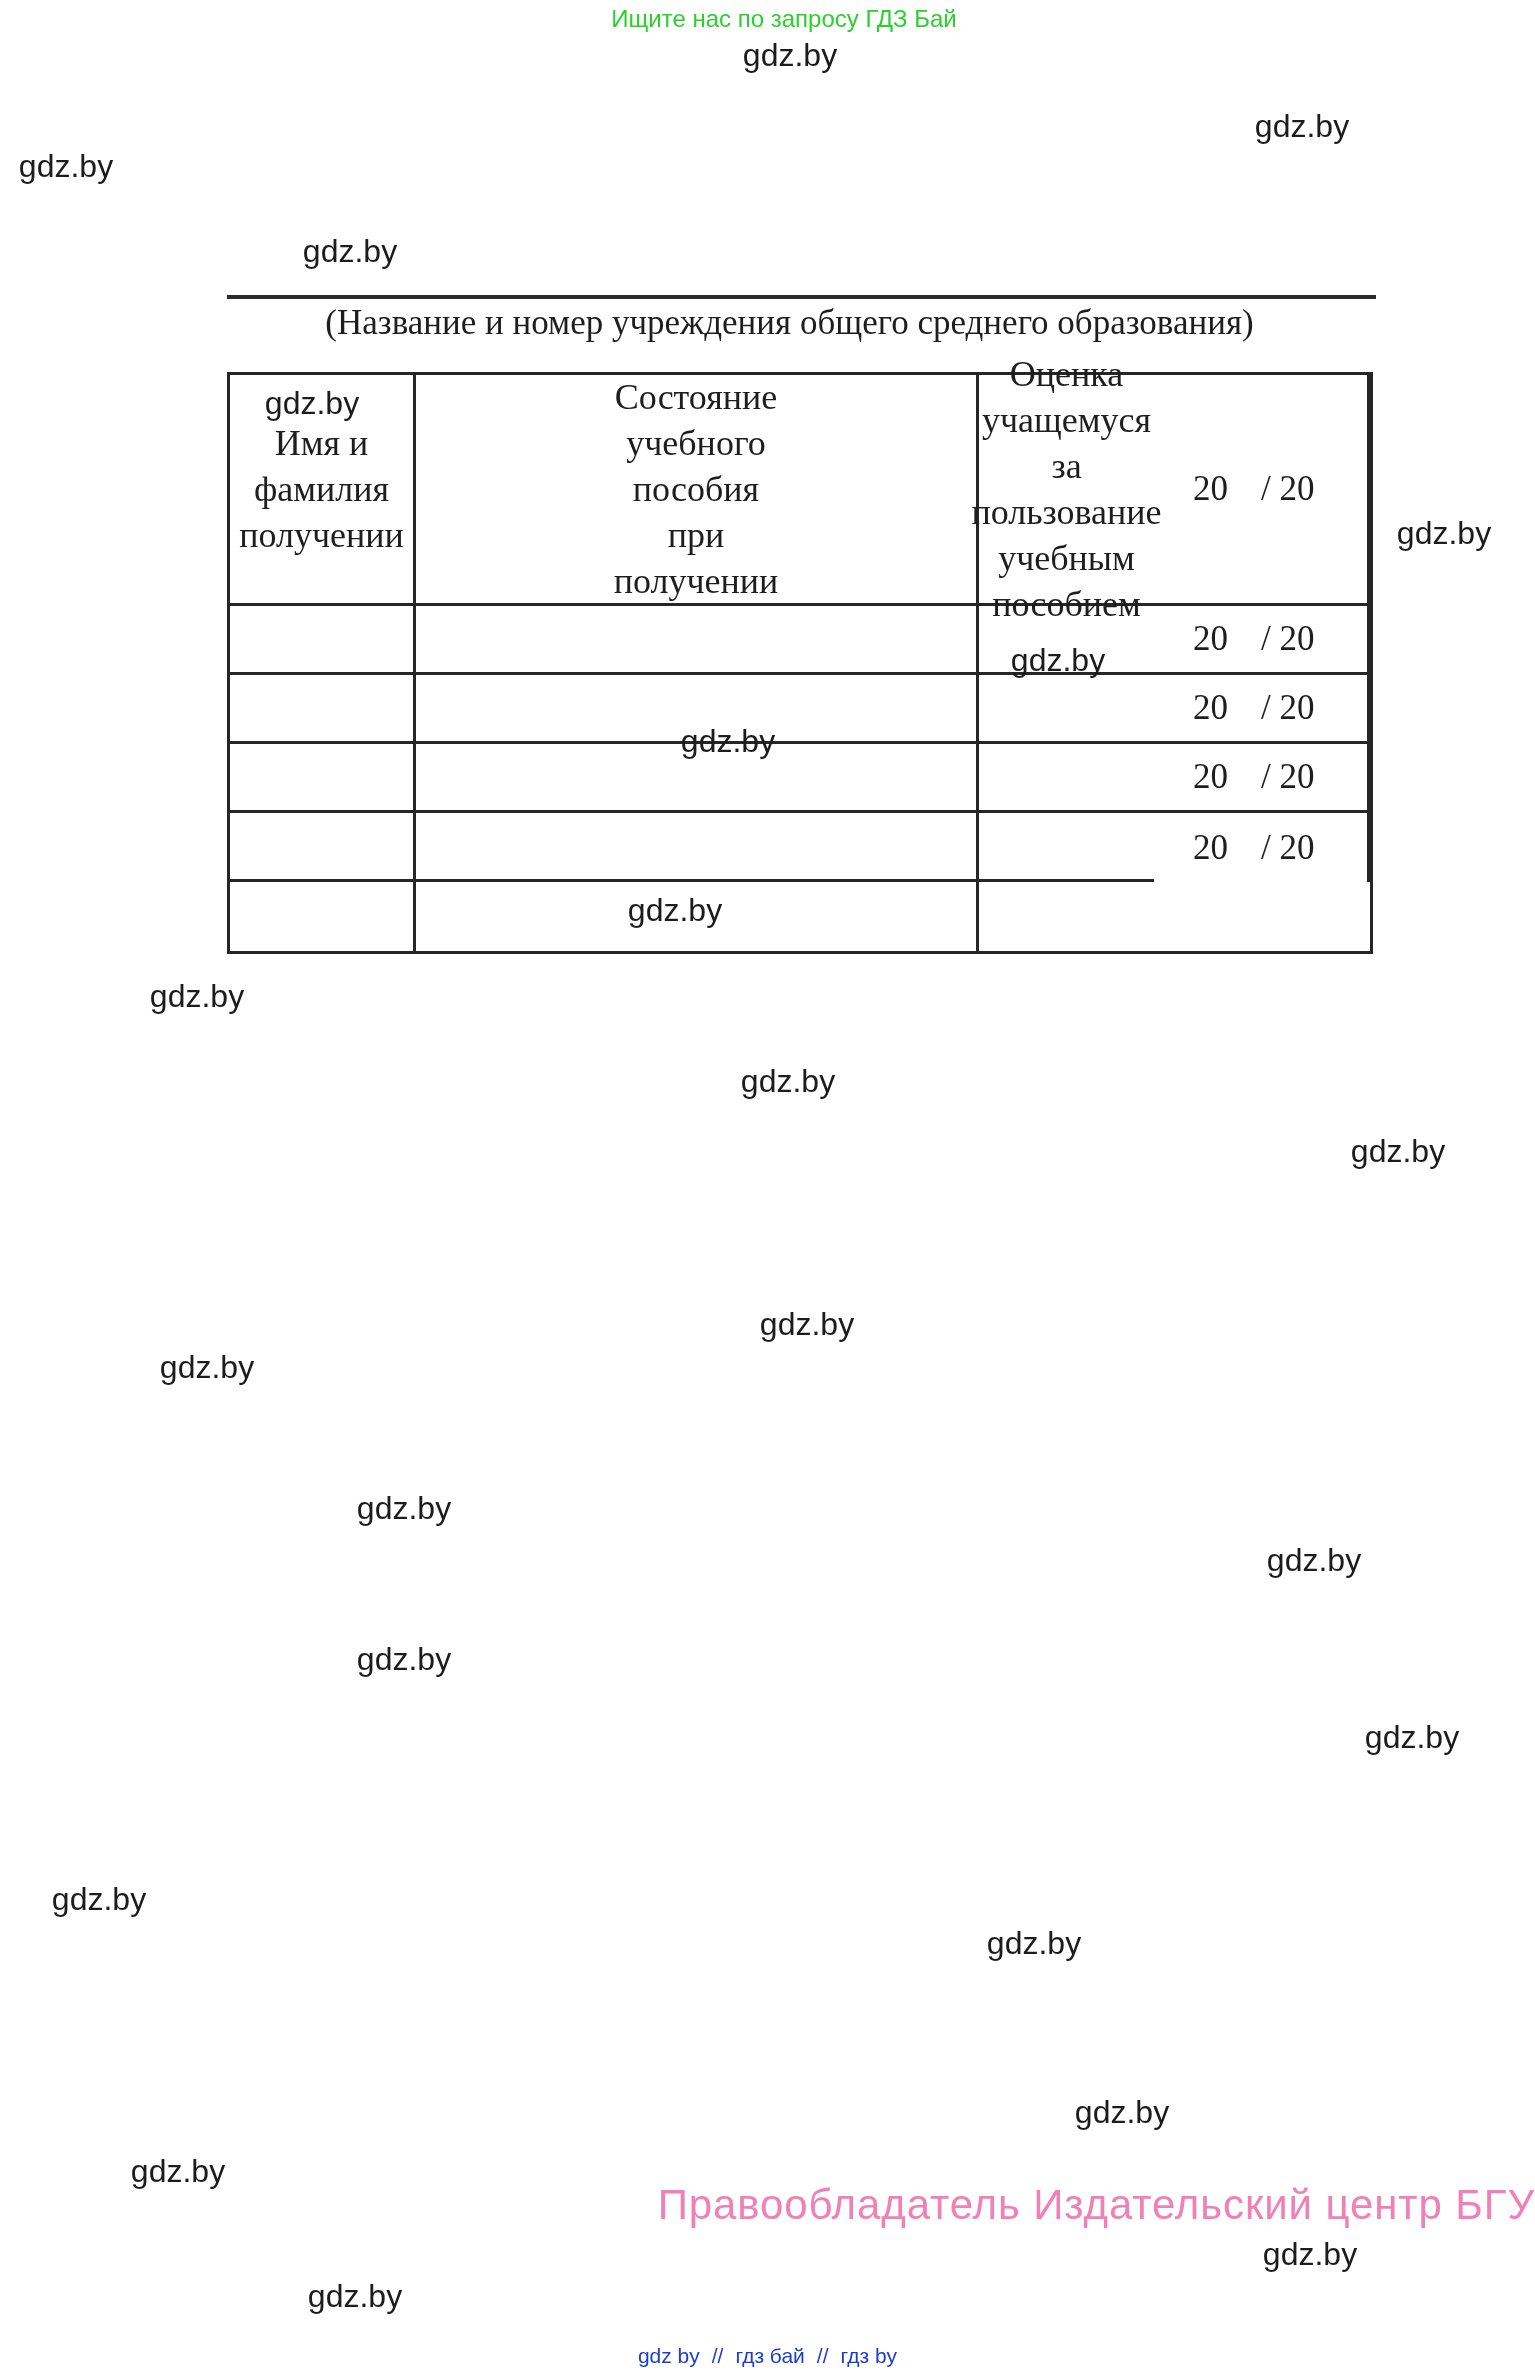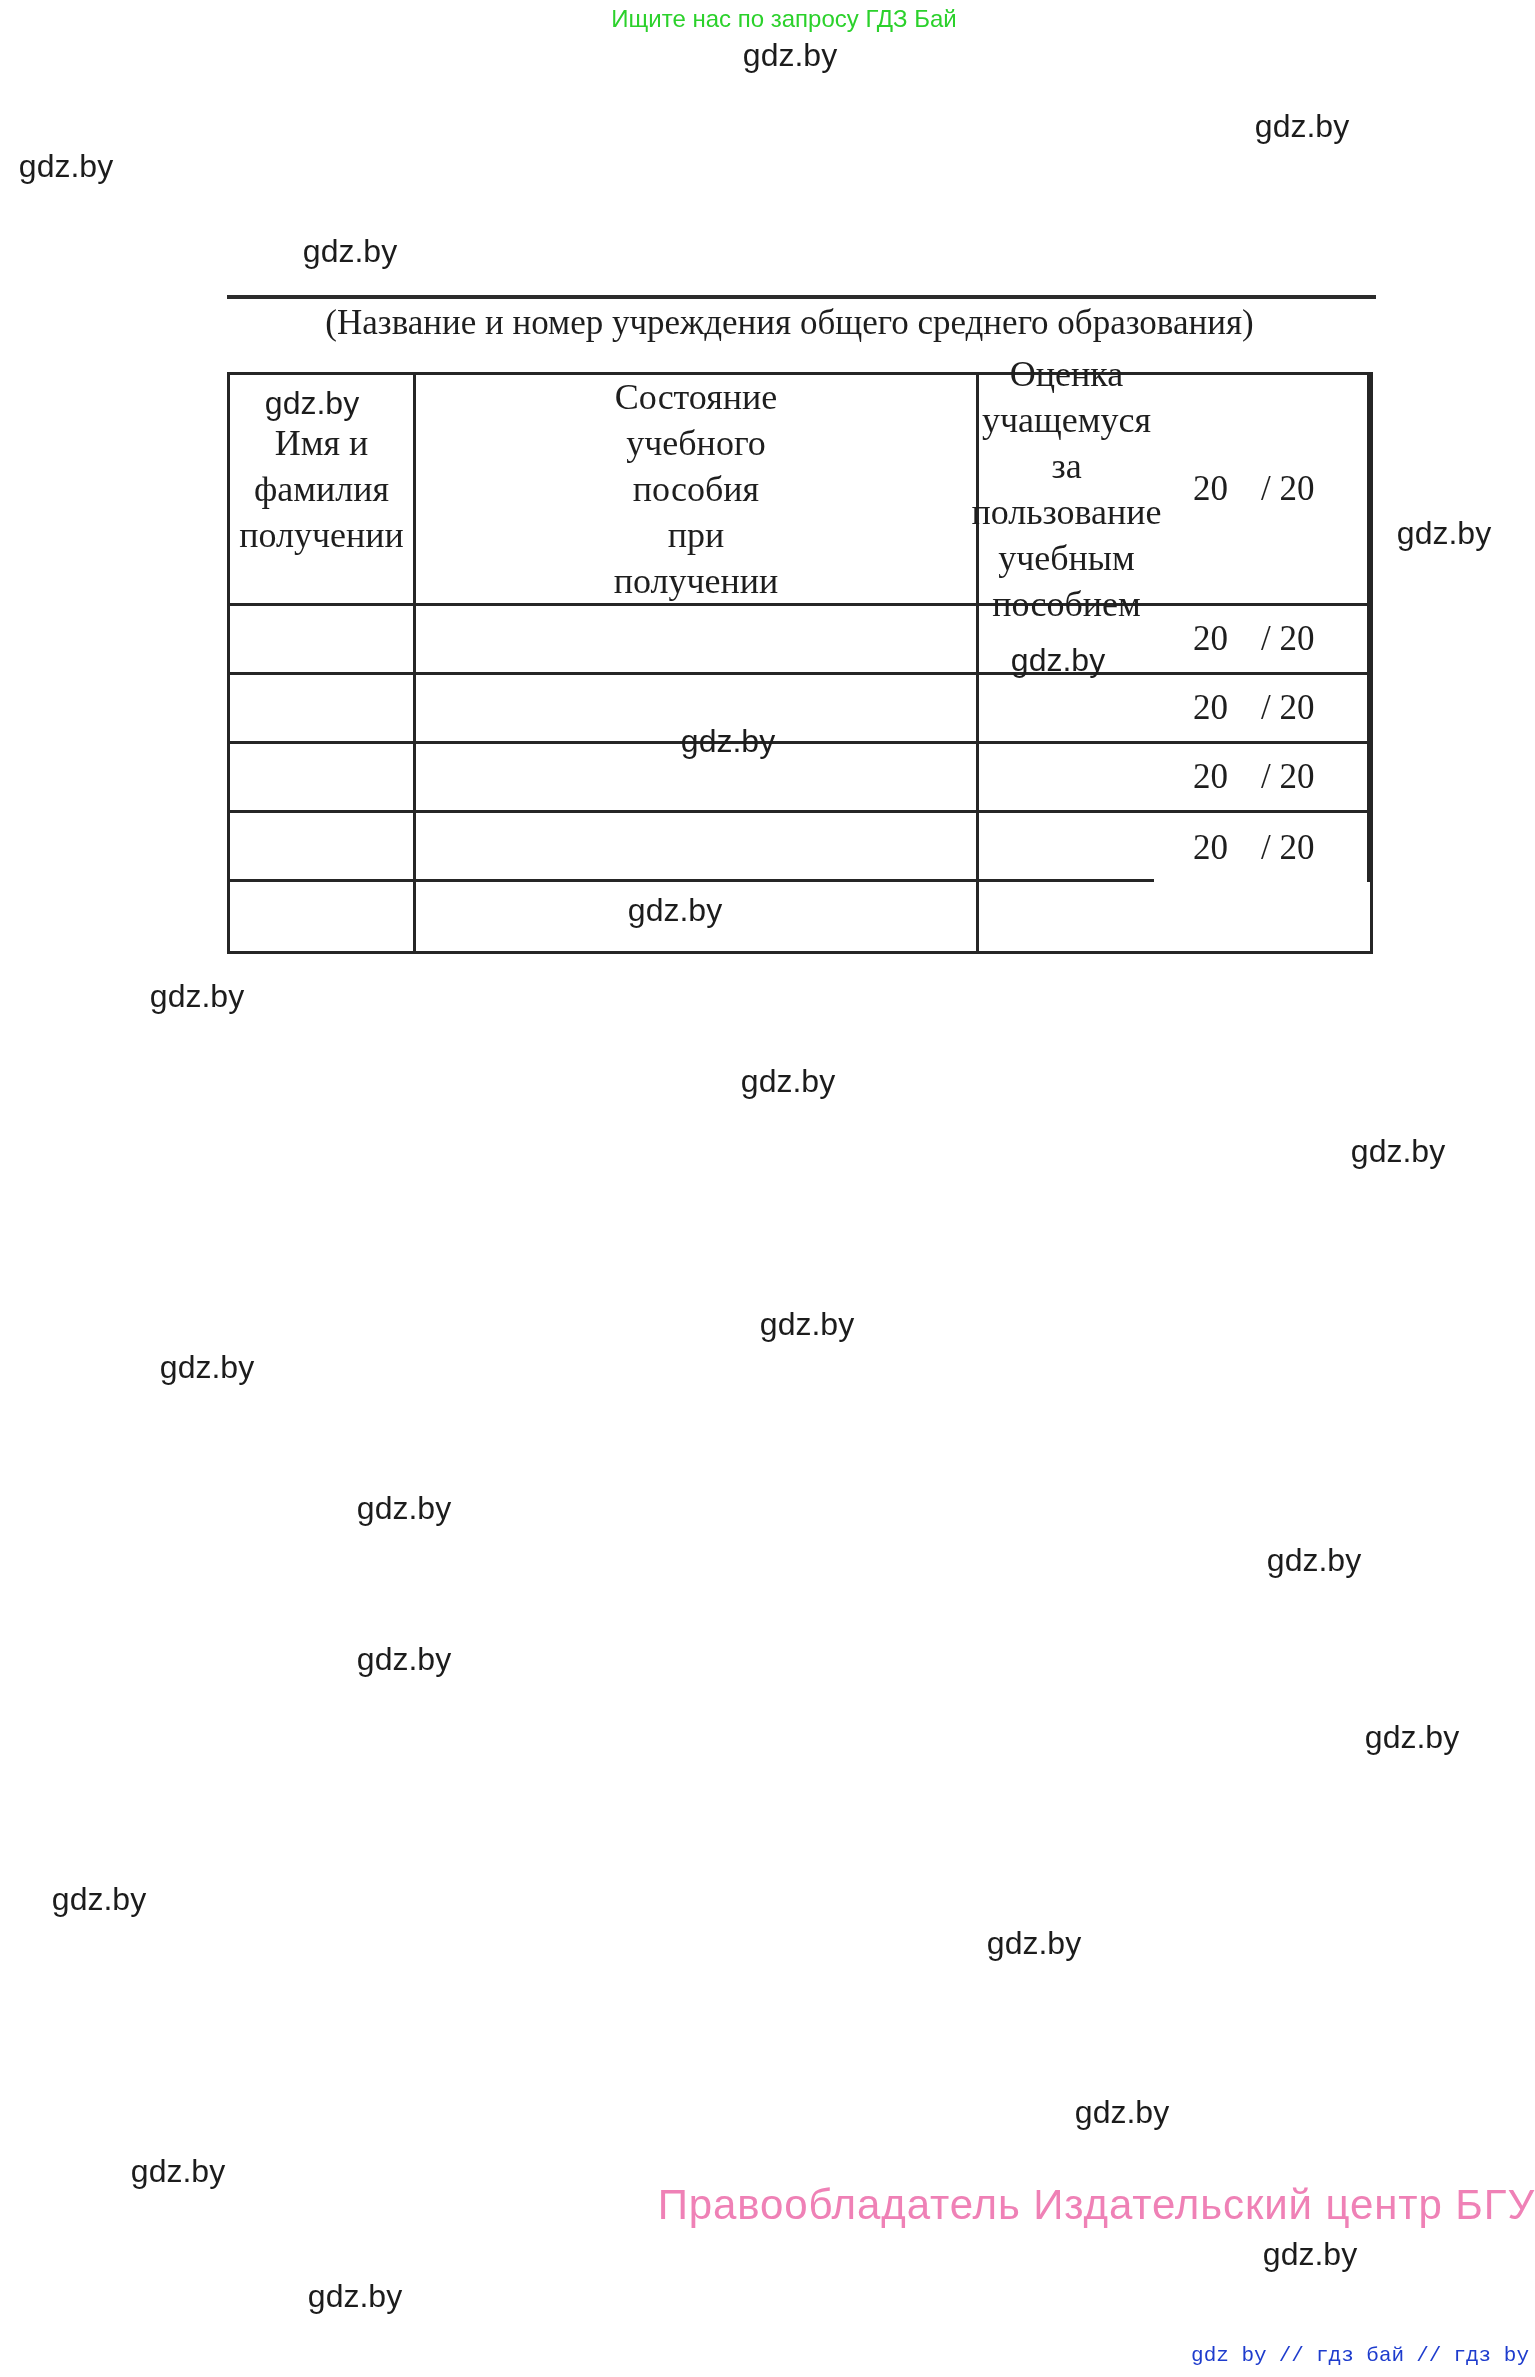--- a/index.html
+++ b/index.html
@@ -98,24 +98,24 @@
     font-size: 42px;
     line-height: 45px;
     font-family: "Liberation Sans", sans-serif;
     letter-spacing: 0.9px;
   }
 
   
   .footer {
     position: absolute;
     top: 2343px; left: 0; right: 0;
-    text-align: right;
+    text-align: center;
     font-size: 21px;
     line-height: 26px;
-    font-family: Liberation Mono, monospace;
+    font-family: Liberation Sans, sans-serif;
   }
   .footer span { margin: 0 6px; }
 </style>
 </head>
 <body>
 
 <div class="page" style="color: rgb(28, 28, 28);">
 
   <div class="promo" style="color: rgb(43, 209, 43);">Ищите нас по запросу ГДЗ Бай</div>
 

